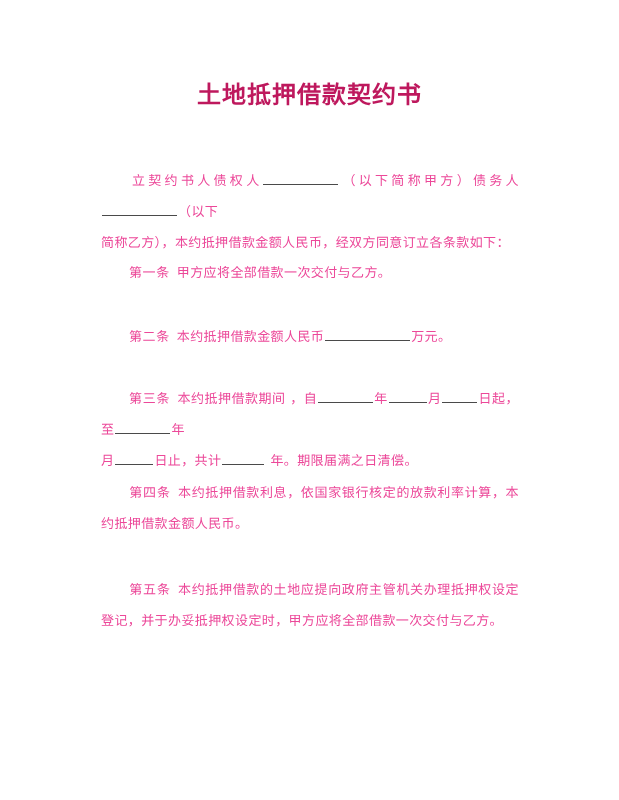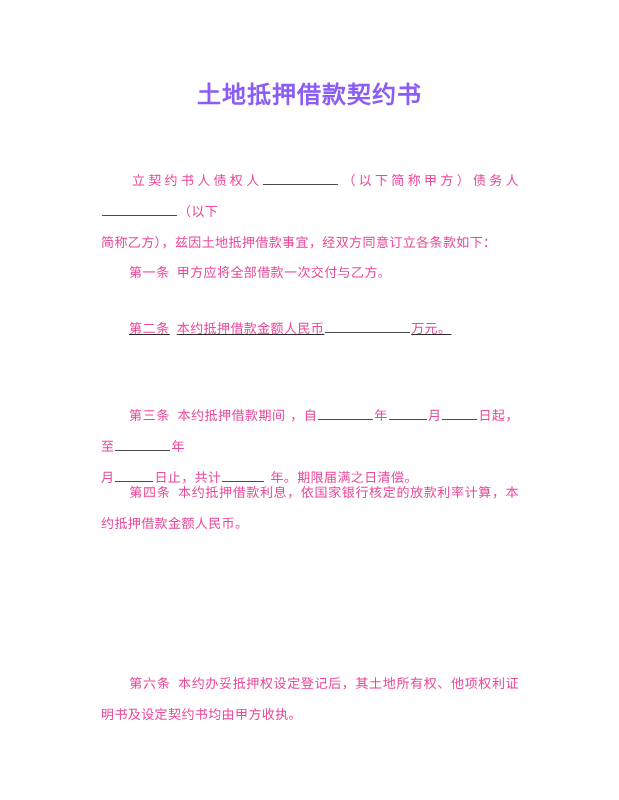--- a/index.html
+++ b/index.html
@@ -25,21 +25,21 @@
   }
   .doc-title {
     position: absolute;
     top: 62px;
     left: 0;
     width: 619px;
     text-align: center;
     font-size: 24px;
     font-weight: bold;
     letter-spacing: 1px;
-    color: #8b5cf6;
+    color: #be185d;
     line-height: 34px;
   }
   .body-block {
     position: absolute;
     left: 91px;
     width: 438px;
   }
   .para {
     font-size: 13px;
     line-height: 31px;
@@ -72,51 +72,51 @@
   .blank-w85 { width: 85px; }
   .blank-w55 { width: 55px; }
   .blank-w38 { width: 38px; }
   .blank-w35 { width: 35px; }
   .blank-w42 { width: 42px; }
   .sp-small { display: inline-block; width: 5px; }
 
   
   #p-intro   { top: 155px; }
   #p-c1      { top: 247px; }
-  #p-c2      { top: 303px; text-decoration: underline; }
-  #p-c3      { top: 390px; }
+  #p-c2      { top: 311px; }
+  #p-c3      { top: 373px; }
   #p-c4      { top: 467px; }
   #p-c5      { top: 564px; }
   #p-c6      { top: 658px; }
 </style>
 </head>
 <body>
 
 <div class="page">
 
   <h1 class="doc-title">土地抵押借款契约书</h1>
 
   <div class="body-block" id="p-intro">
-    <p class="para"><span class="indent"></span><span>立契约书人债权人</span><span class="blank blank-w75"></span><span>（以下简称甲方）债务人</span><span class="blank blank-w75"></span><span>（以下</span><br><span>简称乙方），兹因土地抵押借款事宜，经双方同意订立各条款如下：</span></p>
+    <p class="para"><span class="indent"></span><span>立契约书人债权人</span><span class="blank blank-w75"></span><span>（以下简称甲方）债务人</span><span class="blank blank-w75"></span><span>（以下</span><br><span>简称乙方），本约抵押借款金额人民币，经双方同意订立各条款如下：</span></p>
   </div>
 
   <div class="body-block" id="p-c1">
     <p class="para"><span class="indent"></span><span class="clause-label">第一条</span><span class="clause-gap"></span><span>甲方应将全部借款一次交付与乙方。</span></p>
   </div>
 
   <div class="body-block" id="p-c2">
     <p class="para"><span class="indent"></span><span class="clause-label">第二条</span><span class="clause-gap"></span><span>本约抵押借款金额人民币</span><span class="blank blank-w85"></span><span>万元。</span></p>
   </div>
 
   <div class="body-block" id="p-c3">
     <p class="para"><span class="indent"></span><span class="clause-label">第三条</span><span class="clause-gap"></span><span>本约抵押借款期间 ，自</span><span class="blank blank-w55"></span><span>年</span><span class="blank blank-w38"></span><span>月</span><span class="blank blank-w35"></span><span>日起，至</span><span class="blank blank-w55"></span><span>年</span><br><span>月</span><span class="blank blank-w38"></span><span>日止，共计</span><span class="blank blank-w42"></span><span class="sp-small"></span><span>年。期限届满之日清偿。</span></p>
   </div>
 
   <div class="body-block" id="p-c4">
     <p class="para"><span class="indent"></span><span class="clause-label">第四条</span><span class="clause-gap"></span><span>本约抵押借款利息，依国家银行核定的放款利率计算，本约抵押借款金额人民币。</span></p>
   </div>
 
+  <div class="body-block" id="p-c5">
+    <p class="para"><span class="indent"></span><span class="clause-label">第五条</span><span class="clause-gap"></span><span>本约抵押借款的土地应提向政府主管机关办理抵押权设定登记，并于办妥抵押权设定时，甲方应将全部借款一次交付与乙方。</span></p>
+  </div>
 
-  <div class="body-block" id="p-c6">
-    <p class="para"><span class="indent"></span><span class="clause-label">第六条</span><span class="clause-gap"></span><span>本约办妥抵押权设定登记后，其土地所有权、他项权利证明书及设定契约书均由甲方收执。</span></p>
-  </div>
 
 </div>
 
 </body></html>

